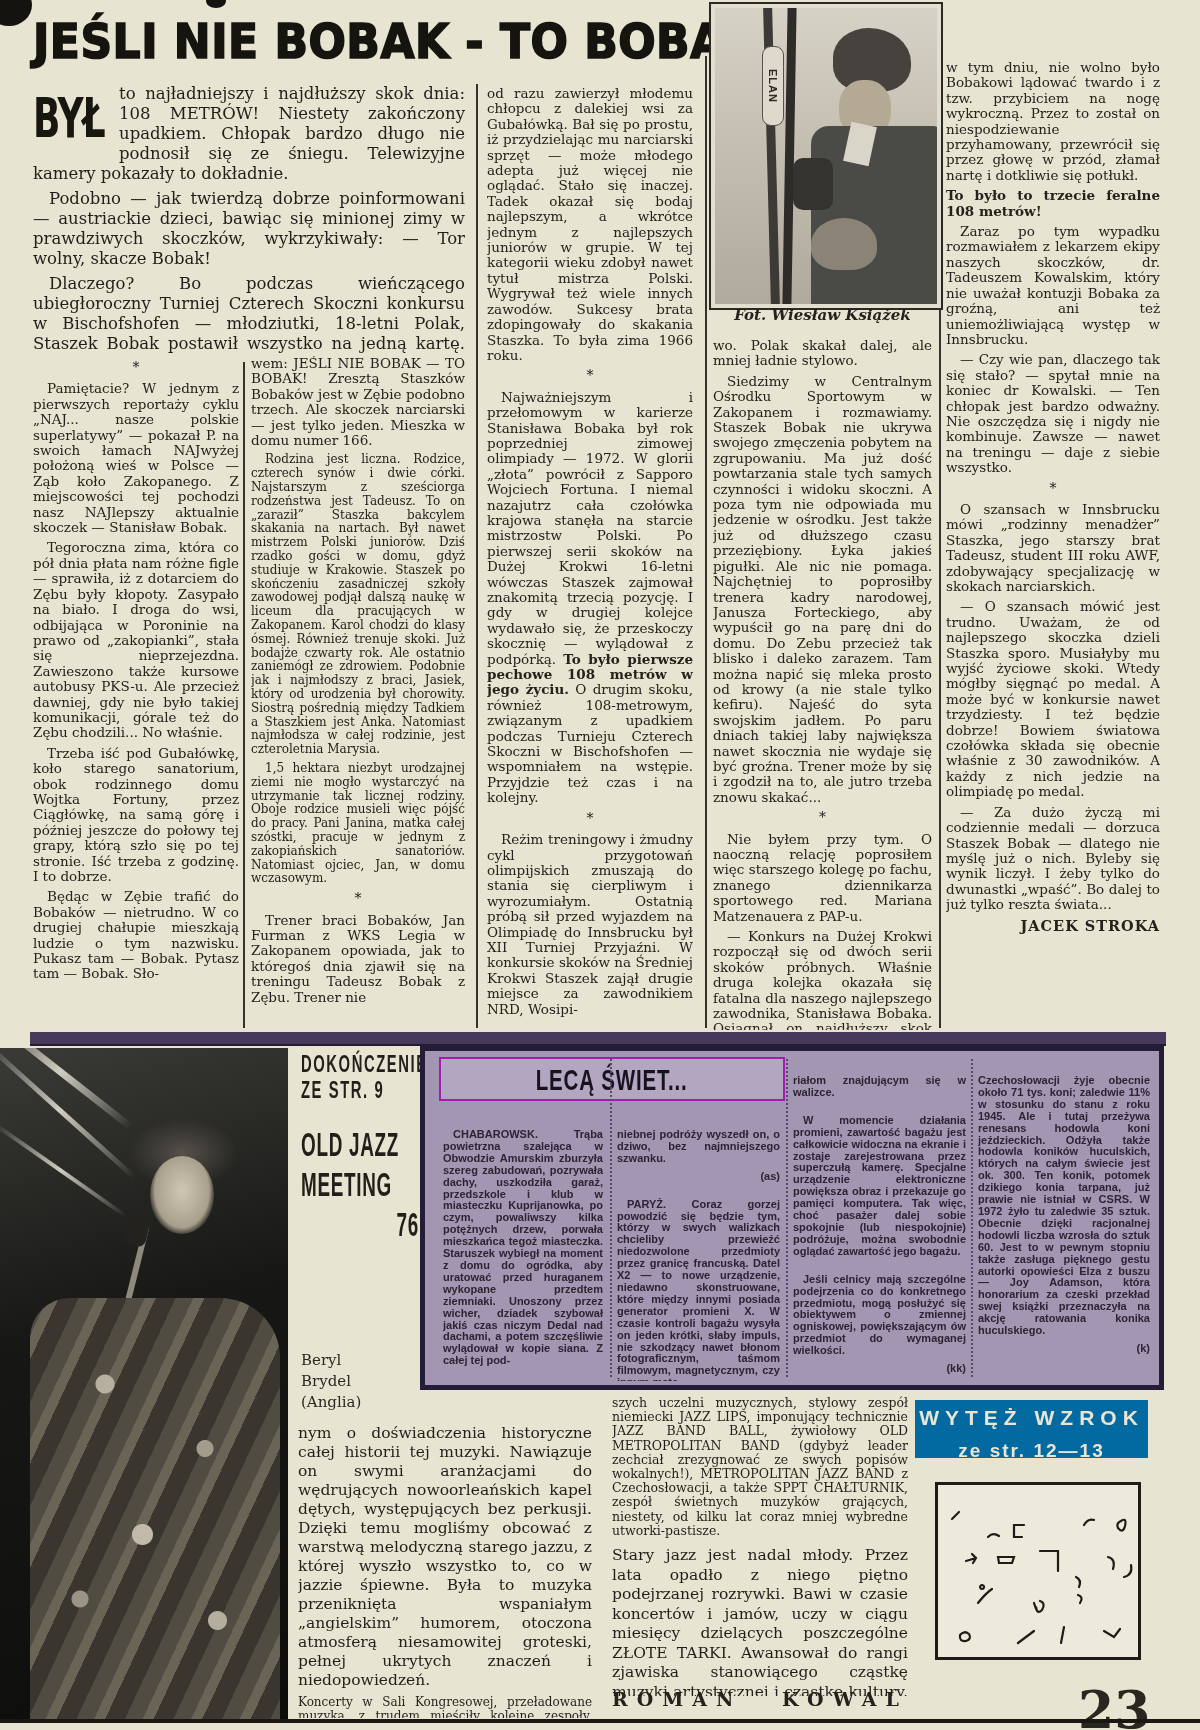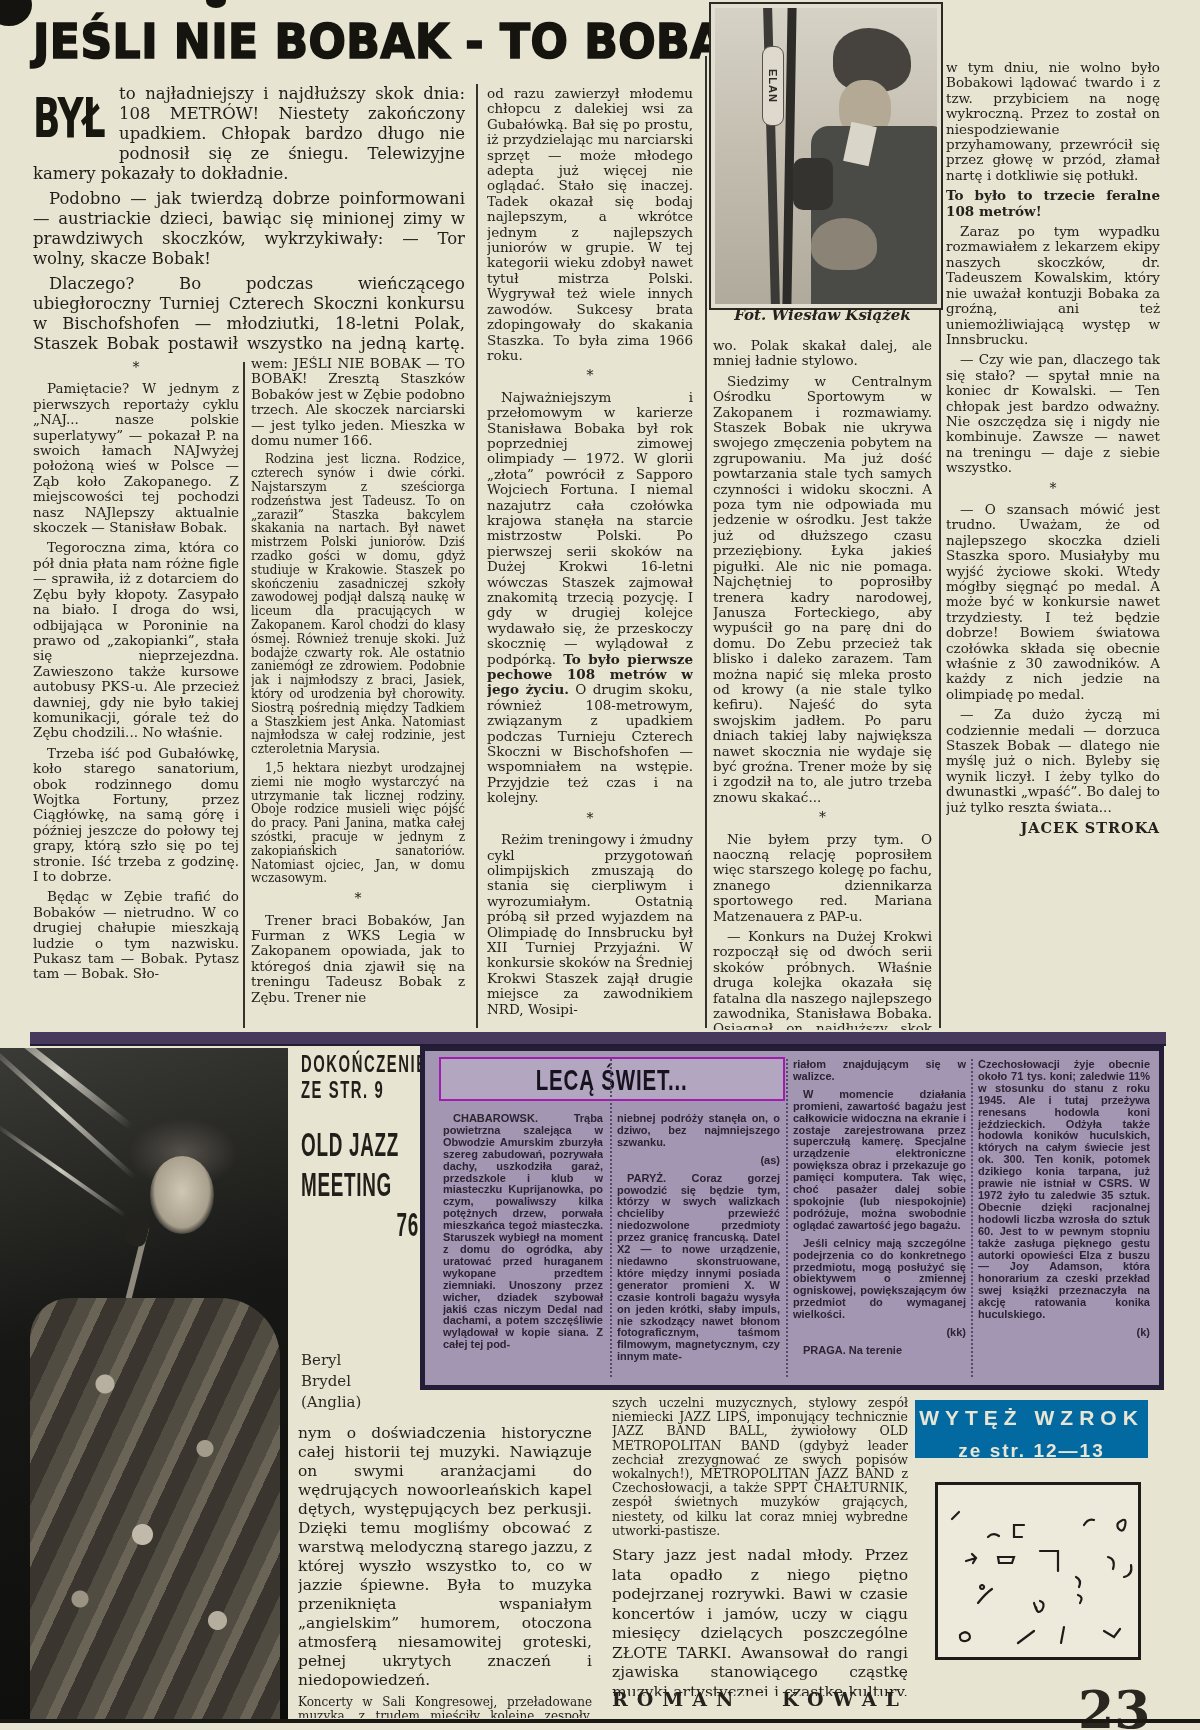--- a/index.html
+++ b/index.html
@@ -77,21 +77,21 @@
   .singer-caption{position:absolute;left:301px;top:1350px;font-size:15px;line-height:21px;color:#2a2922;}
   
   .panel{position:absolute;left:420px;top:1046px;width:744px;height:344px;background:#a396b2;
          border:5px solid #241d38;box-sizing:border-box;}
   .panel-title{position:absolute;left:14px;top:6px;width:346px;height:44px;background:#b2a6c0;
     border:2px solid #a21caf;box-sizing:border-box;display:flex;align-items:center;justify-content:center;}
   .panel-title span{font-family:"Liberation Sans",sans-serif;font-weight:bold;font-size:25px;
     letter-spacing:1px;transform:scale(.82,1.2);color:#16131f;white-space:nowrap;}
   .pcol{position:absolute;font-family:"Liberation Sans",sans-serif;font-weight:bold;font-size:11px;
         line-height:11.9px;text-align:justify;color:#2a2433;overflow:hidden;}
-  .pcol p{margin:0 0 6px 0;text-indent:10px;}
+  .pcol p{margin:16px 0 6px 0;text-indent:10px;}
   .pcol p.noind{text-indent:0;}
   .psig{text-align:right;text-indent:0 !important;margin:0 0 6px 0;}
   .pc1{left:18px;top:62px;width:160px;height:268px;}
   .pc2{left:192px;top:62px;width:163px;height:268px;}
   .pc3{left:368px;top:8px;width:173px;height:322px;}
   .pc4{left:553px;top:8px;width:172px;height:322px;}
   .pdiv{position:absolute;top:8px;bottom:8px;width:0;border-left:2px dotted #574b6b;}
   .pd1{left:185px;} .pd2{left:361px;} .pd3{left:546px;}
   
   .jazzA{position:absolute;left:298px;top:1424px;width:294px;height:294px;overflow:hidden;
@@ -182,20 +182,21 @@
     <p>Nie byłem przy tym. O naoczną relację poprosiłem więc starszego kolegę po fachu, znanego dziennikarza sportowego red. Mariana Matzenauera z PAP-u.</p>
     <p>— Konkurs na Dużej Krokwi rozpoczął się od dwóch serii skoków próbnych. Właśnie druga kolejka okazała się fatalna dla naszego najlepszego zawodnika, Stanisława Bobaka. Osiągnął on najdłuższy skok 108 m, ale popełnił błąd przy lądowaniu. Na miękkim zeskoku, jaki był</p>
   </section>
 
   <section class="col" style="left:946px;top:60px;width:214px;height:972px;">
     <p class="noind">w tym dniu, nie wolno było Bobakowi lądować twardo i z tzw. przybiciem na nogę wykroczną. Przez to został on niespodziewanie przyhamowany, przewrócił się przez głowę w przód, złamał nartę i dotkliwie się potłukł.</p>
     <p class="noind"><b>To było to trzecie feralne 108 metrów!</b></p>
     <p>Zaraz po tym wypadku rozmawiałem z lekarzem ekipy naszych skoczków, dr. Tadeuszem Kowalskim, który nie uważał kontuzji Bobaka za groźną, ani też uniemożliwiającą występ w Innsbrucku.</p>
     <p>— Czy wie pan, dlaczego tak się stało? — spytał mnie na koniec dr Kowalski. — Ten chłopak jest bardzo odważny. Nie oszczędza się i nigdy nie kombinuje. Zawsze — nawet na treningu — daje z siebie wszystko.</p>
     <div class="star">*</div>
+    <p>O szansach w Innsbrucku mówi „rodzinny menadżer” Staszka, jego starszy brat Tadeusz, student III roku AWF, zdobywający specjalizację w skokach narciarskich.</p>
     <p>— O szansach mówić jest trudno. Uważam, że od najlepszego skoczka dzieli Staszka sporo. Musiałyby mu wyjść życiowe skoki. Wtedy mógłby sięgnąć po medal. A może być w konkursie nawet trzydziesty. I też będzie dobrze! Bowiem światowa czołówka składa się obecnie właśnie z 30 zawodników. A każdy z nich jedzie na olimpiadę po medal.</p>
     <p>— Za dużo życzą mi codziennie medali — dorzuca Staszek Bobak — dlatego nie myślę już o nich. Byleby się wynik liczył. I żeby tylko do dwunastki „wpaść”. Bo dalej to już tylko reszta świata...</p>
     <div class="byline">JACEK STROKA</div>
   </section>
 
   <div class="purple-bar"></div>
 
   <figure class="singer-photo">
     <div class="streak st1"></div>
     <div class="streak st2"></div>
@@ -224,21 +225,21 @@
       <span>LECĄ ŚWIET...</span>
     </div>
     <div class="pdiv pd1"></div>
     <div class="pdiv pd2"></div>
     <div class="pdiv pd3"></div>
 
     <div class="pcol pc1">
       <p><b>CHABAROWSK.</b> <span>Trąba powietrzna szalejąca w Obwodzie Amurskim zburzyła szereg zabudowań, pozrywała dachy, uszkodziła garaż, przedszkole i klub w miasteczku Kuprijanowka, po czym, powaliwszy kilka potężnych drzew, porwała mieszkańca tegoż miasteczka. Staruszek wybiegł na moment z domu do ogródka, aby uratować przed huraganem wykopane przedtem ziemniaki. Unoszony przez wicher, dziadek szybował jakiś czas niczym Dedal nad dachami, a potem szczęśliwie wylądował w kopie siana. Z całej tej pod-</span></p>
     </div>
     <div class="pcol pc2">
-      <p class="noind">niebnej podróży stanęła on, o dziwo, bez najmniejszego szwanku.</p>
+      <p class="noind">niebnej podróży wyszedł on, o dziwo, bez najmniejszego szwanku.</p>
       <div class="psig">(as)</div>
       <p><b>PARYŻ.</b> <span>Coraz gorzej powodzić się będzie tym, którzy w swych walizkach chcieliby przewieźć niedozwolone przedmioty przez granicę francuską. Datel X2 — to nowe urządzenie, niedawno skonstruowane, które między innymi posiada generator promieni X. W czasie kontroli bagażu wysyła on jeden krótki, słaby impuls, nie szkodzący nawet błonom fotograficznym, taśmom filmowym, magnetycznym, czy innym mate-</span></p>
     </div>
     <div class="pcol pc3">
       <p class="noind">riałom znajdującym się w walizce.</p>
       <p>W momencie działania promieni, zawartość bagażu jest całkowicie widoczna na ekranie i zostaje zarejestrowana przez superczułą kamerę. Specjalne urządzenie elektroniczne powiększa obraz i przekazuje go pamięci komputera. Tak więc, choć pasażer dalej sobie spokojnie (lub niespokojnie) podróżuje, można swobodnie oglądać zawartość jego bagażu.</p>
       <p>Jeśli celnicy mają szczególne podejrzenia co do konkretnego przedmiotu, mogą posłużyć się obiektywem o zmiennej ogniskowej, powiększającym ów przedmiot do wymaganej wielkości.</p>
       <div class="psig">(kk)</div>
       <p><b>PRAGA.</b> <span>Na terenie</span></p>
     </div>

